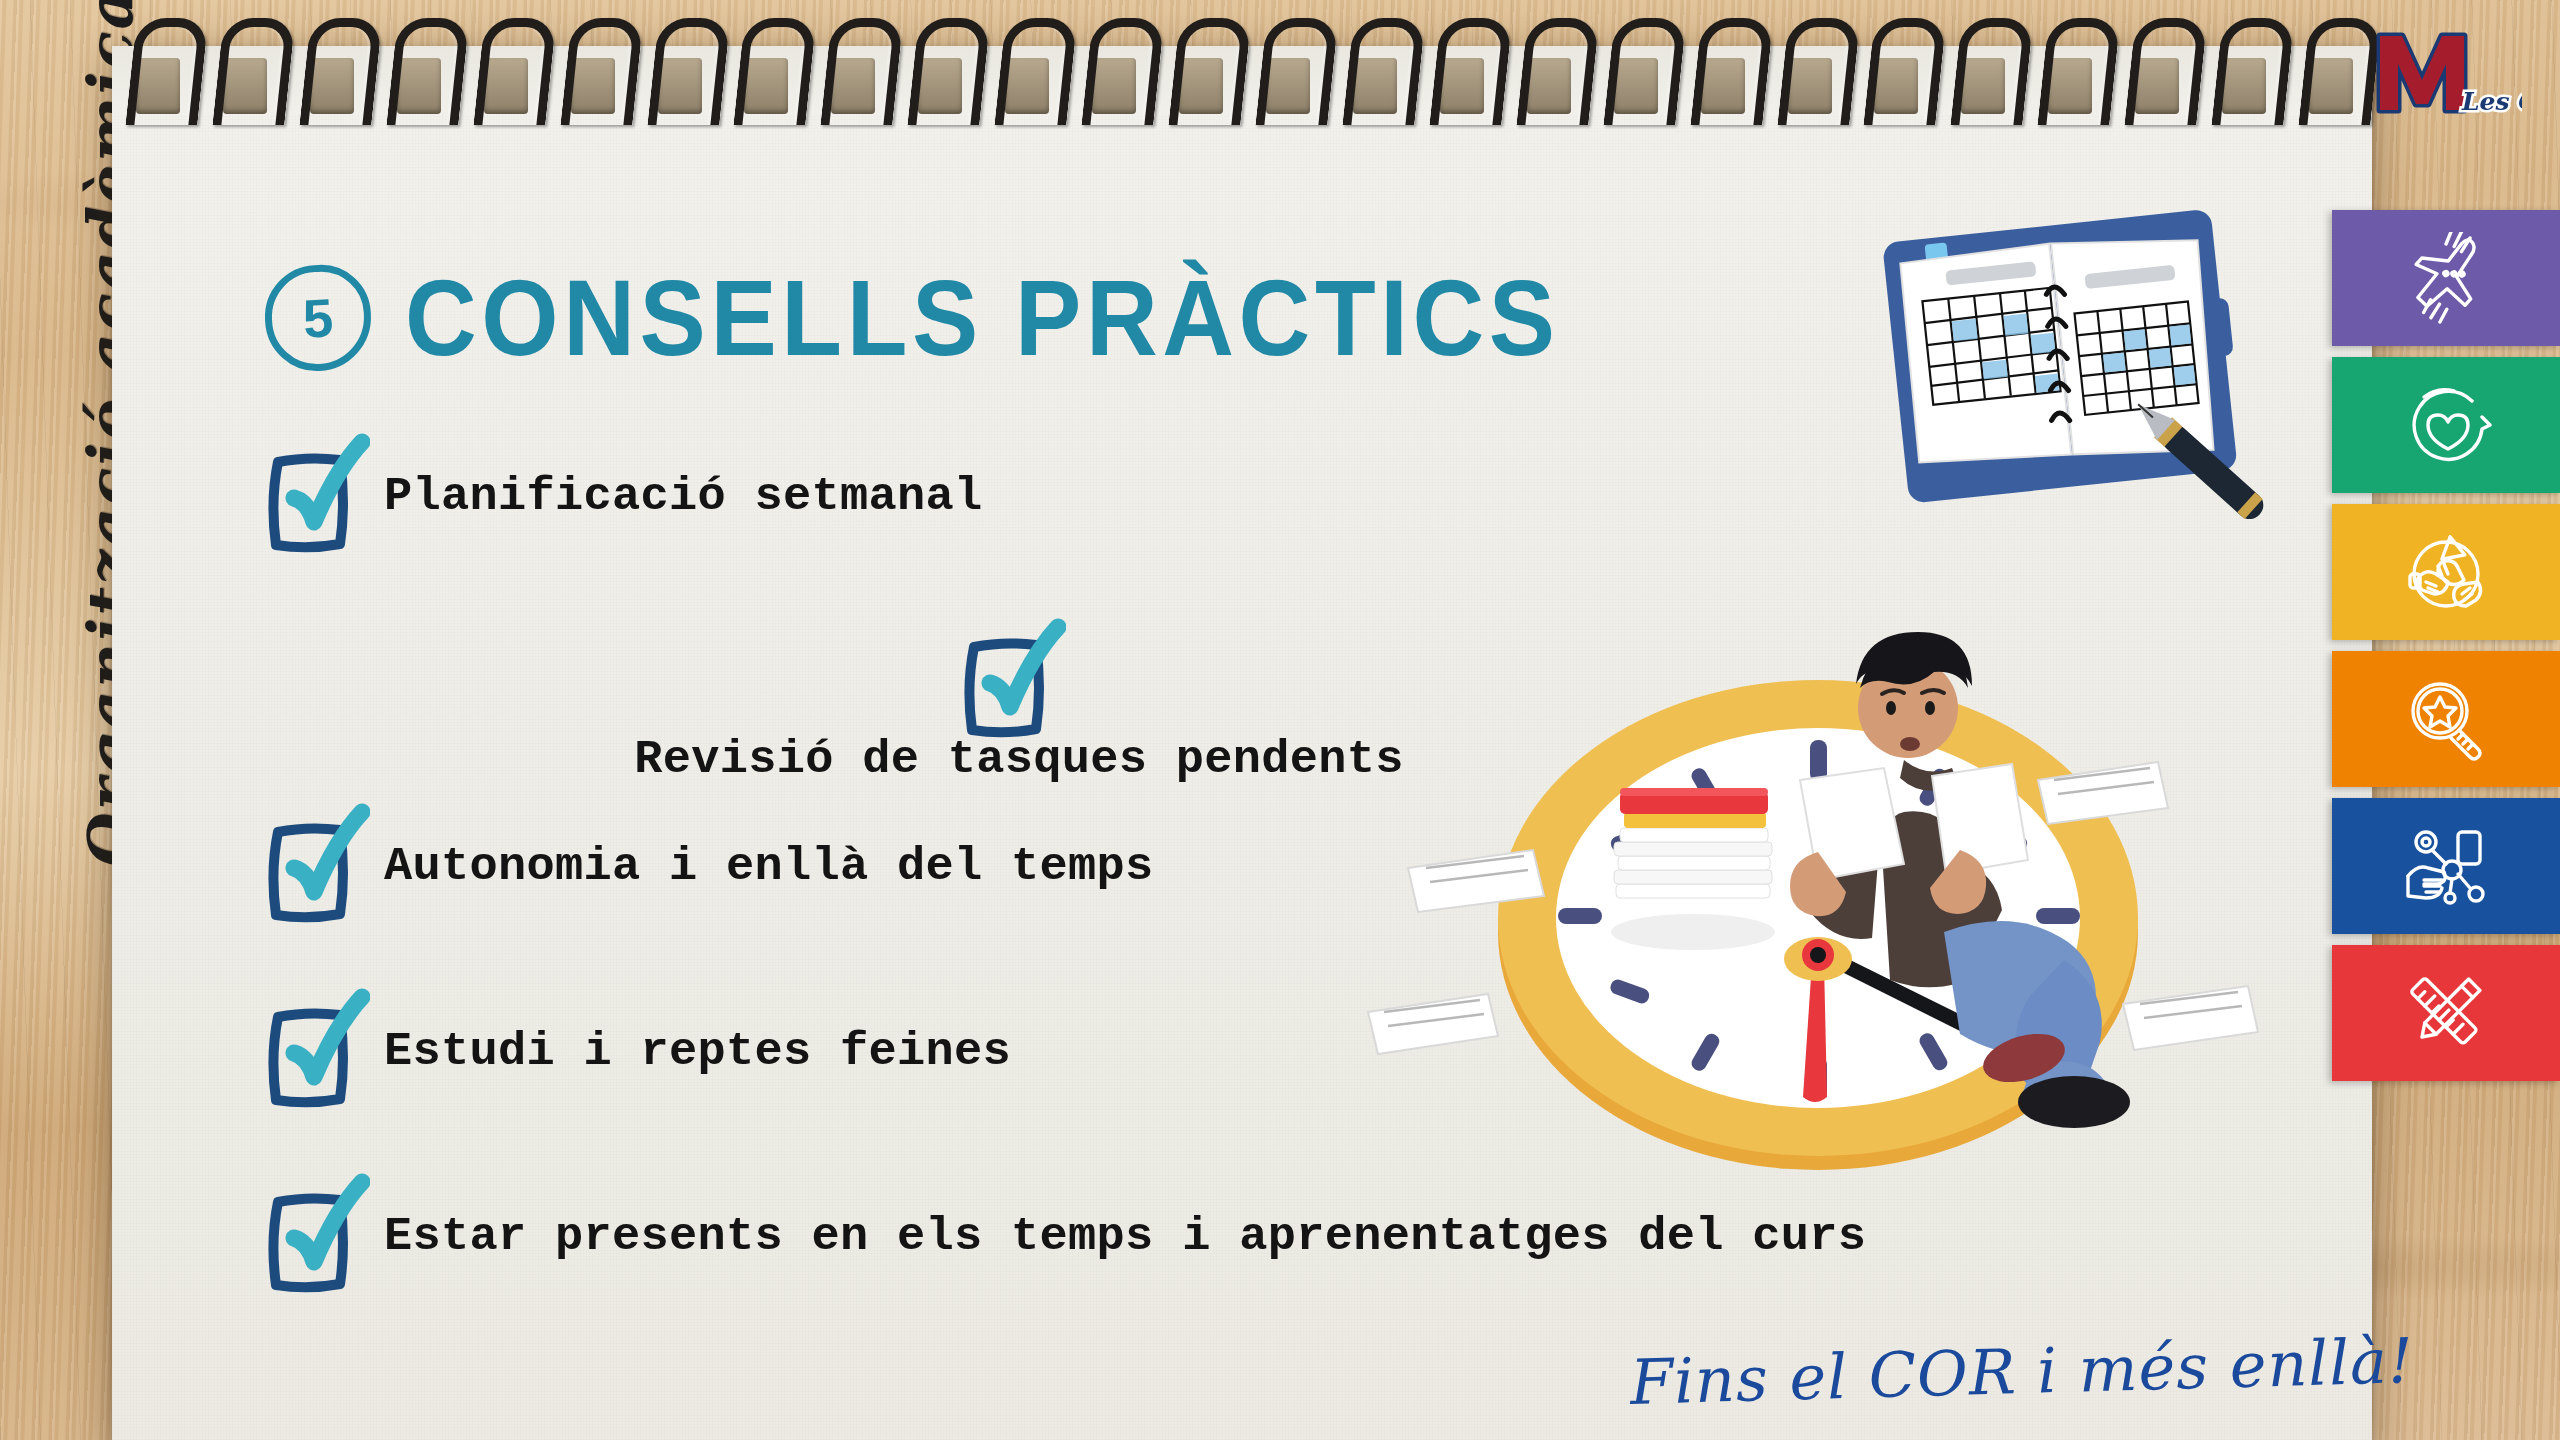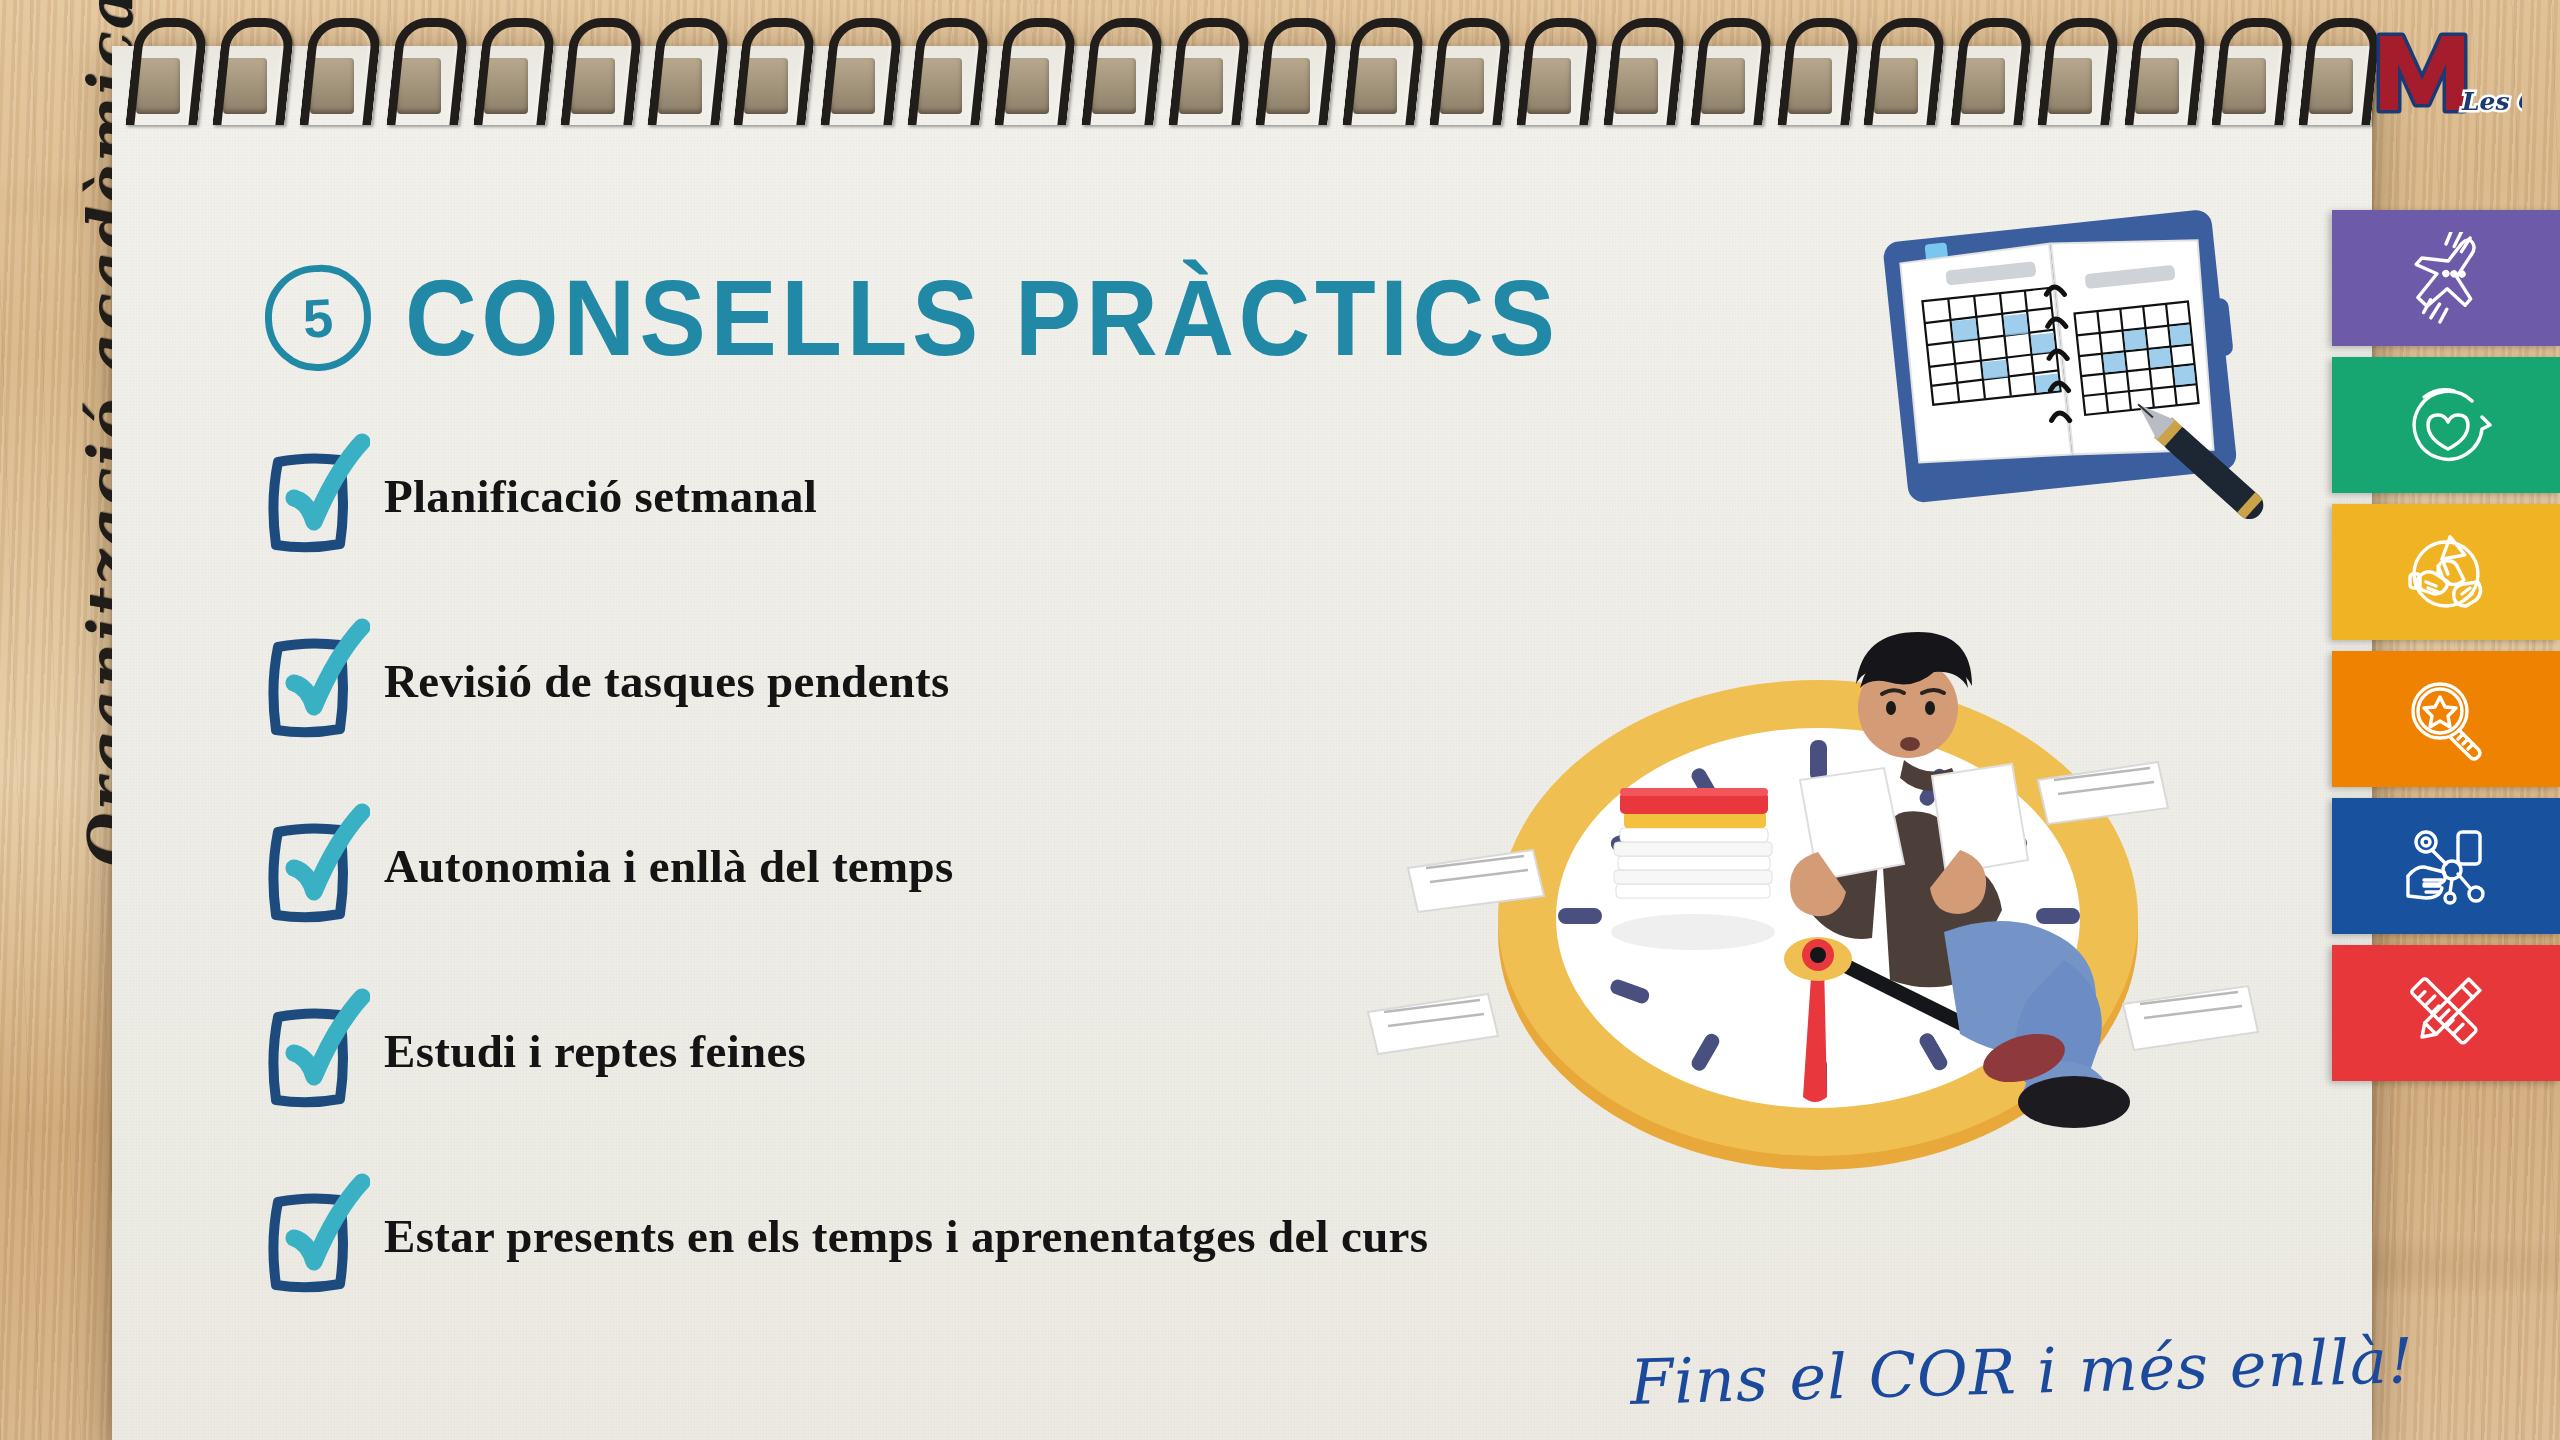--- a/index.html
+++ b/index.html
@@ -90,26 +90,26 @@
     letter-spacing:5px;transform:scaleX(.92);transform-origin:left center;
     white-space:nowrap;
   }
 
   
   #checklist{position:absolute;left:262px;top:440px;width:1500px;}
   .item{display:flex;align-items:center;height:112px;margin-bottom:0;}
   .cbwrap{width:108px;height:112px;position:relative;flex:0 0 108px;}
   .cbwrap svg{position:absolute;left:0;top:-8px;}
   .itxt{
-    font-family:Liberation Serif, serif;
+    font-family:Liberation Mono, monospace;
     font-size:47px;font-weight:700;color:#141414;letter-spacing:.3px;
     white-space:nowrap;margin-left:14px;
   }
   .item:nth-child(1){margin-bottom:73px;}
-  .item:nth-child(2){margin-bottom:73px;}
+  .item:nth-child(2){margin-bottom:73px;flex-direction:column;}
   .item:nth-child(3){margin-bottom:73px;}
   .item:nth-child(4){margin-bottom:73px;}
 
   
   #slogan{
     position:absolute;left:1630px;top:1335px;
     font-family:"DejaVu Serif",serif;font-style:italic;font-weight:400;
     font-size:62px;color:#1b4a9c;letter-spacing:1px;white-space:nowrap;
     transform:rotate(-1.6deg);
   }

